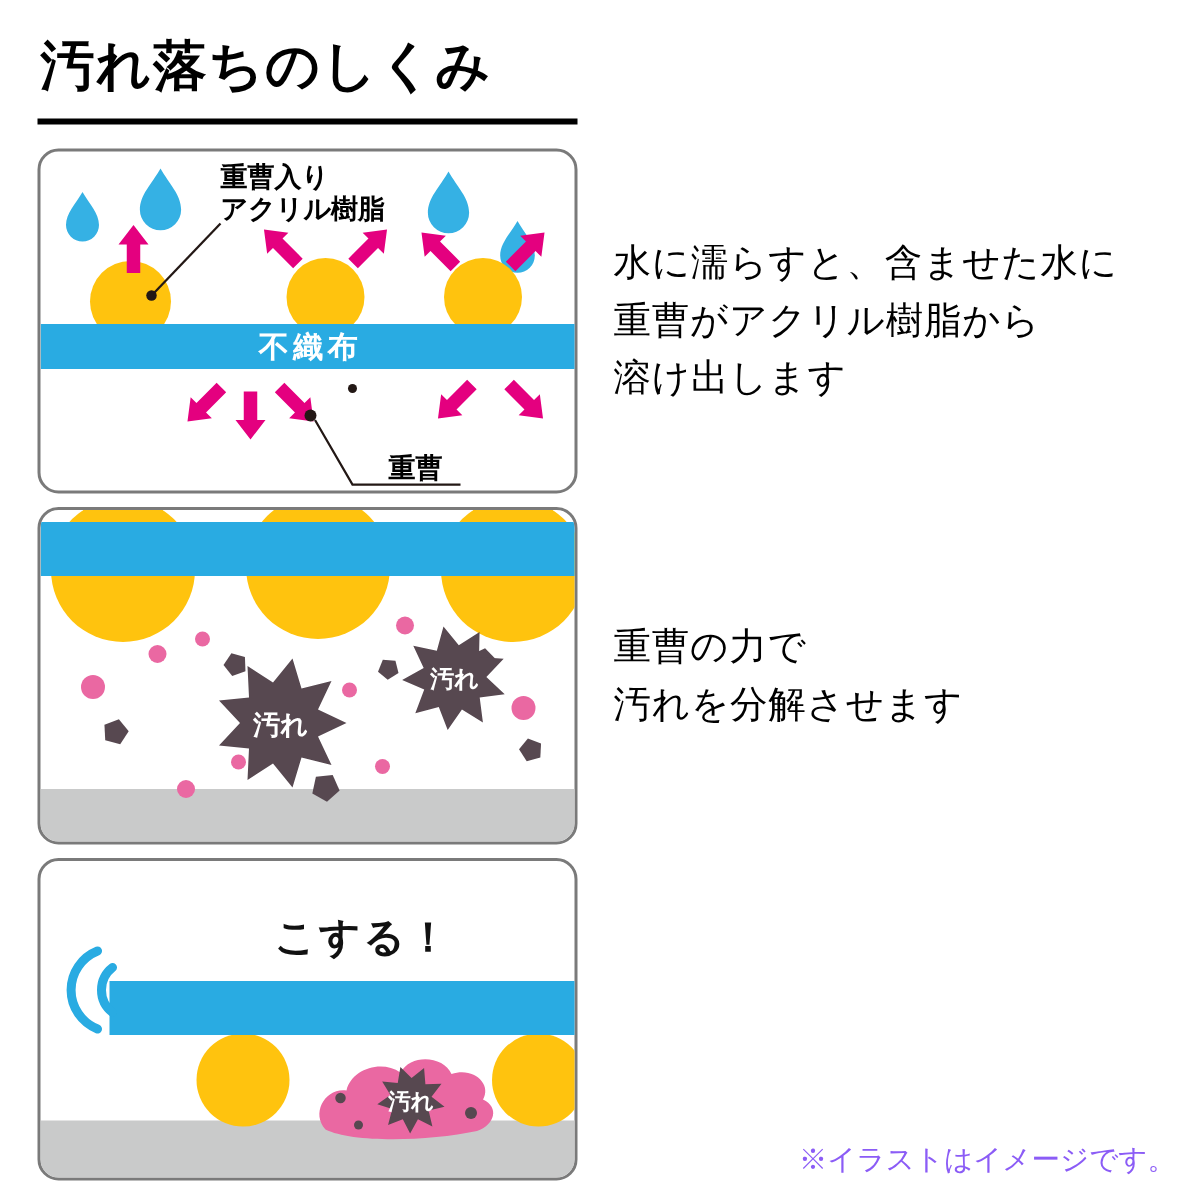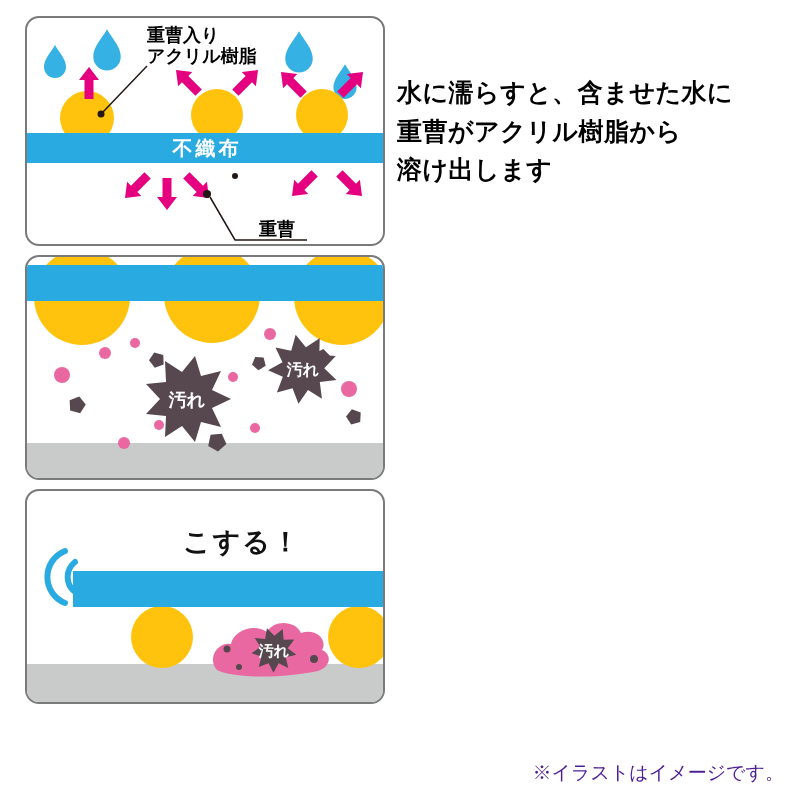--- a/index.html
+++ b/index.html
@@ -5,39 +5,40 @@
   * { margin:0; padding:0; box-sizing:border-box; }
   html,body { width:800px; height:800px; }
   body { background:#ffffff; font-family:"Liberation Sans", sans-serif; position:relative; overflow:hidden; }
   .page { position:absolute; inset:0; padding:16px 0 0 25px; }
   .title { width:360px; font-size:36px; font-weight:800; color:#000; letter-spacing:1px;
            padding:4px 0 10px 2px; border-bottom:4px solid #000; margin-bottom:16px; }
   .row { display:flex; align-items:center; margin-bottom:9px; }
   .panel { width:360px; flex:0 0 360px; border:2.5px solid #7a7a7a; border-radius:14px;
            overflow:hidden; background:#fff; }
   .panel svg { display:block; }
-  .caption { margin-left:12px; font-size:25px; line-height:1.55; font-weight:700; color:#000;
+  .caption { margin-left:24px; font-size:25px; line-height:1.55; font-weight:400; color:#000;
              white-space:pre-line; letter-spacing:0.5px; }
-  .footnote { position:absolute; right:16px; bottom:14px; font-size:19px; color:#4c1d95; }
+  .footnote { position:absolute; right:16px; bottom:14px; font-size:19px; color:#8b5cf6; }
   svg text { font-family:"Liberation Sans", sans-serif; }
 </style>
 </head>
 <body>
 
 <svg width="0" height="0" style="position:absolute" aria-hidden="true">
   <defs>
     <polygon id="arrow" points="0,-17 10,-4 4.5,-4 4.5,15 -4.5,15 -4.5,-4 -10,-4"></polygon>
     <path id="drop" d="M0,-15 C4.5,-7 11,-1 11,7 A11,11 0 1,1 -11,7 C-11,-1 -4.5,-7 0,-15 Z"></path>
     <polygon id="splat" points="44,0 25,9 34,28 14,23 8,43 -5,27 -22,38 -21,17 -41,15 -27,0 -41,-15 -21,-17 -22,-38 -5,-27 8,-43 14,-23 34,-28 25,-9"></polygon>
     <polygon id="pent" points="0,-8 7.6,-2.5 4.7,6.5 -4.7,6.5 -7.6,-2.5"></polygon>
   </defs>
 </svg>
 
 <div class="page">
 
+  <h1 class="title">汚れ落ちのしくみ</h1>
 
   <div class="row">
     <div class="panel">
       <svg width="360" height="226" viewBox="0 0 360 226">
 
         <g>
           <use href="#drop" transform="translate(28,42)" fill="#35B1E4"></use>
           <use href="#drop" transform="translate(80,30) scale(1.25)" fill="#35B1E4"></use>
           <use href="#drop" transform="translate(272,32) scale(1.25)" fill="#35B1E4"></use>
           <use href="#drop" transform="translate(318,62) scale(1.05)" fill="#35B1E4"></use>
@@ -124,20 +125,22 @@
         <g>
           <use href="#splat" transform="translate(160,142)" fill="#574850"></use>
           <text x="160" y="149" text-anchor="middle" font-size="18" font-weight="bold" fill="#fff">汚れ</text>
         </g>
         <g>
           <use href="#splat" transform="translate(276,112) rotate(18) scale(0.8)" fill="#574850"></use>
           <text x="276" y="118" text-anchor="middle" font-size="16" font-weight="bold" fill="#fff">汚れ</text>
         </g>
       </svg>
     </div>
+    <div class="caption">重曹の力で
+汚れを分解させます</div>
   </div>
 
   <div class="row">
     <div class="panel">
       <svg width="360" height="211" viewBox="0 0 360 211">
         <rect x="0" y="173" width="360" height="40" fill="#C9CACA"></rect>
 
         <g>
           <circle cx="135" cy="146" r="31" fill="#FFC30E"></circle>
           <circle cx="332" cy="146" r="31" fill="#FFC30E"></circle>

